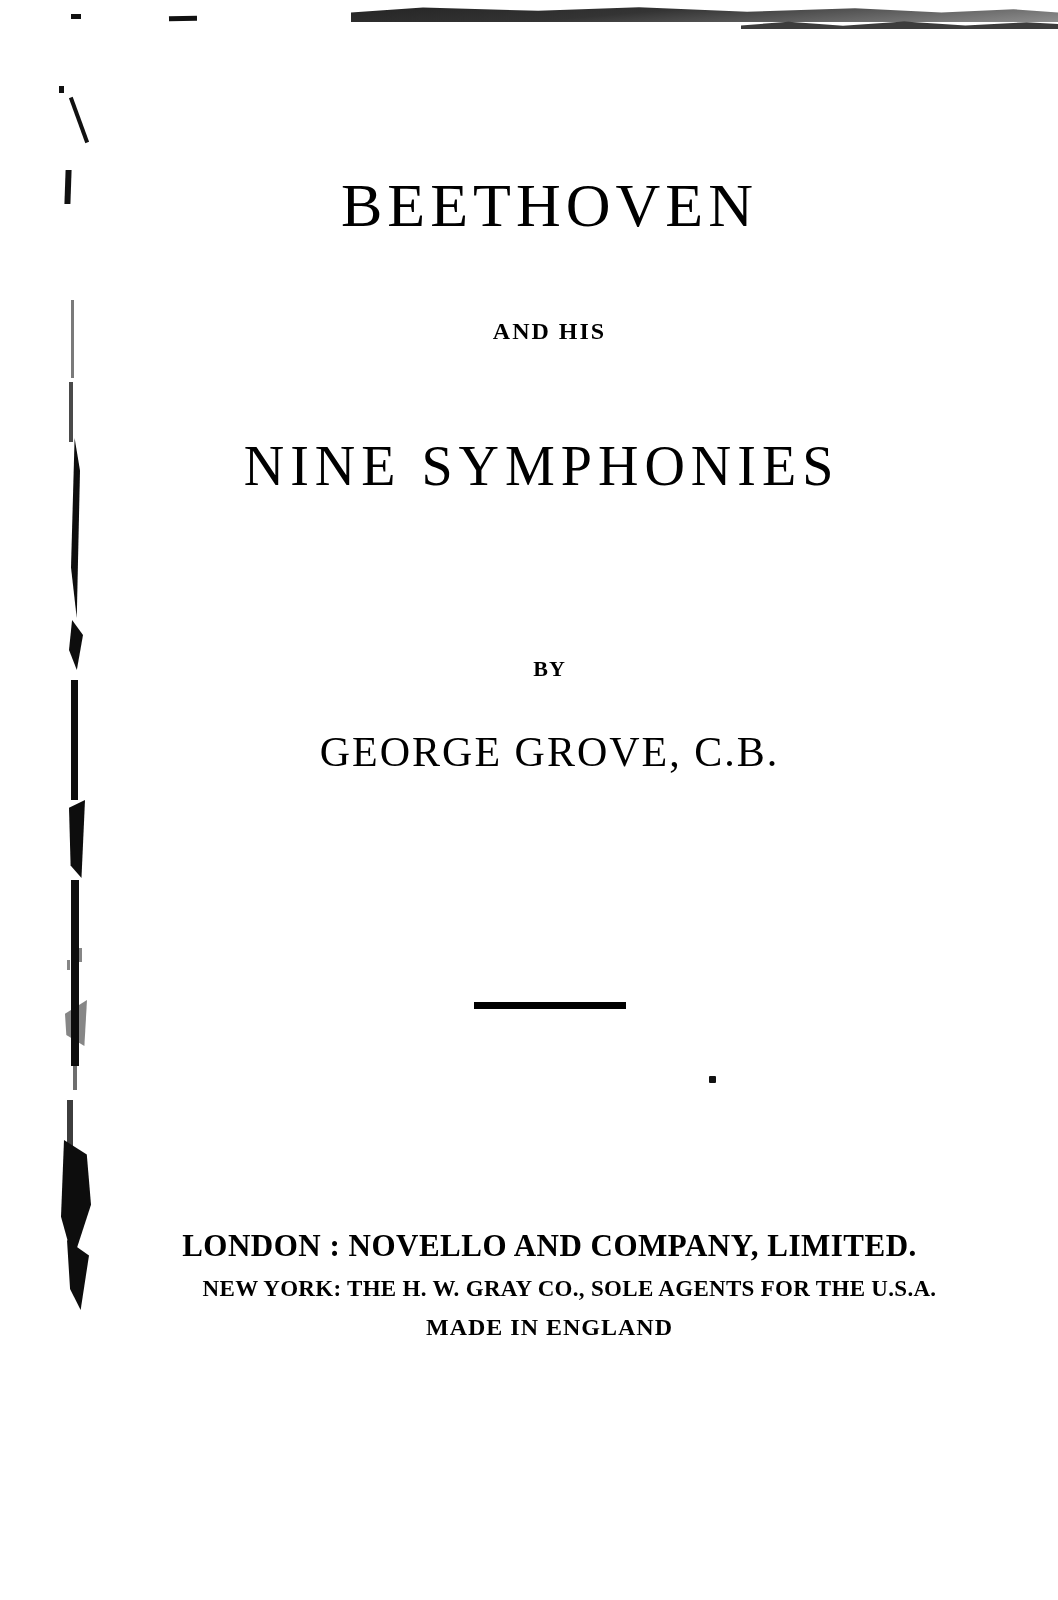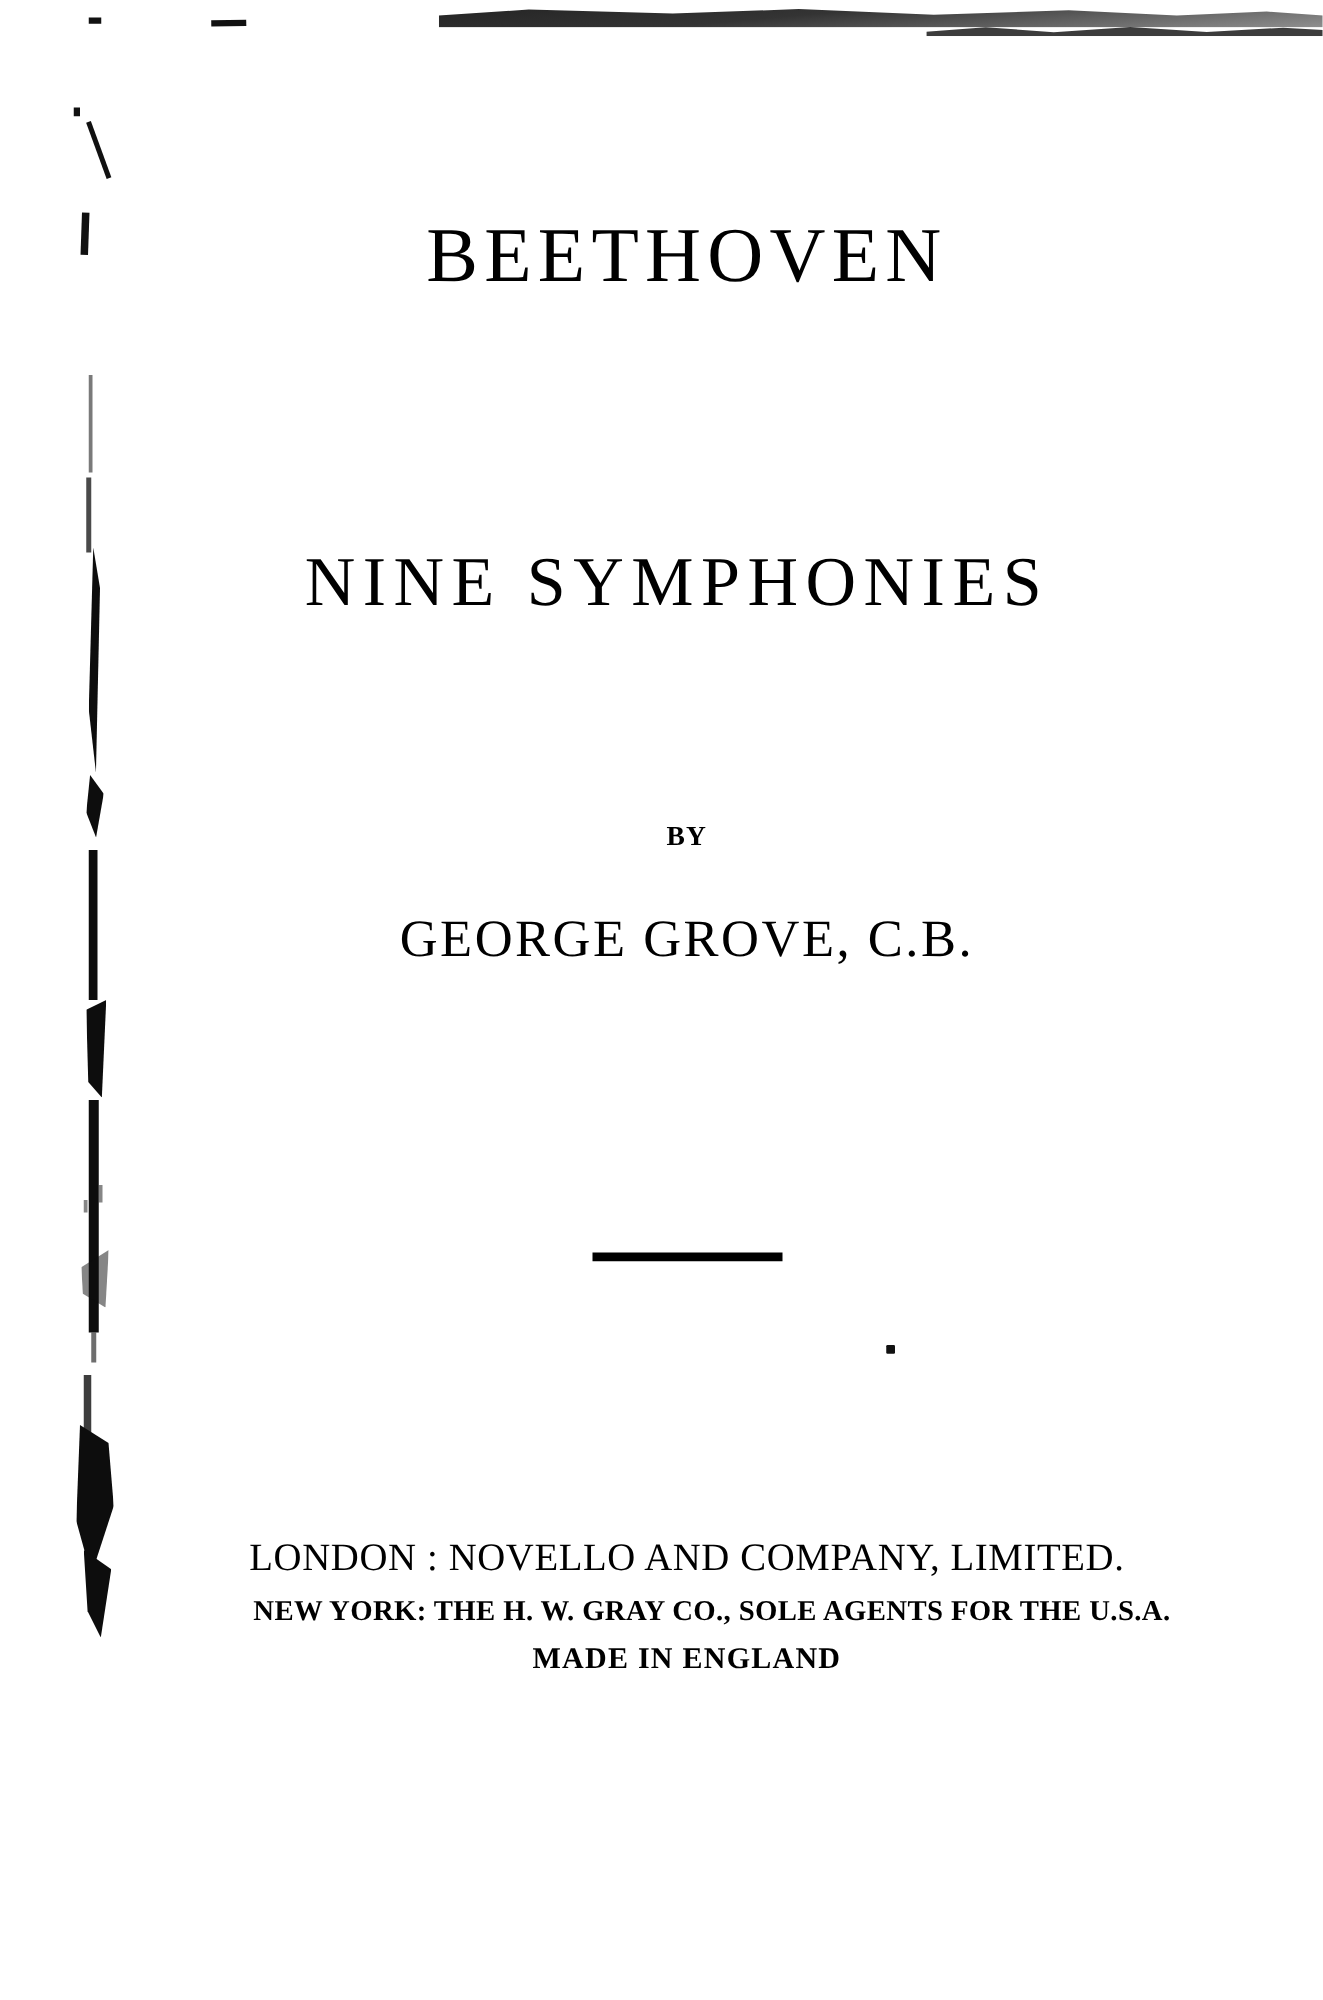--- a/index.html
+++ b/index.html
@@ -164,21 +164,21 @@
     background: #000;
   }
   .imprint {
     position: absolute;
     top: 1228px;
     left: 0; right: 0;
   }
   .imprint-line1 {
     font-size: 31px;
     letter-spacing: 0.5px;
-    font-weight: 400;
+    font-weight: 700;
     white-space: nowrap;
   }
   .imprint-line2 {
     margin-top: 12px;
     font-size: 23px;
     font-weight: 700;
     letter-spacing: 0.3px;
     white-space: nowrap;
     padding-left: 40px;
   }
@@ -215,20 +215,21 @@
       <i class="sp10"></i>
       <i class="sp11"></i>
       <i class="sp12"></i>
     <i class="sp13"></i>
       <i class="sp14"></i>
   </div>
   <div class="scan-dot-mid"></div>
 
   <div class="title-main">BEETHOVEN</div>
 
+  <div class="and-his">AND HIS</div>
 
   <div class="title-sub">NINE SYMPHONIES</div>
 
   <div class="by-word">BY</div>
 
   <div class="author">GEORGE GROVE, C.B.</div>
 
   <div class="rule"></div>
 
   <div class="imprint">

